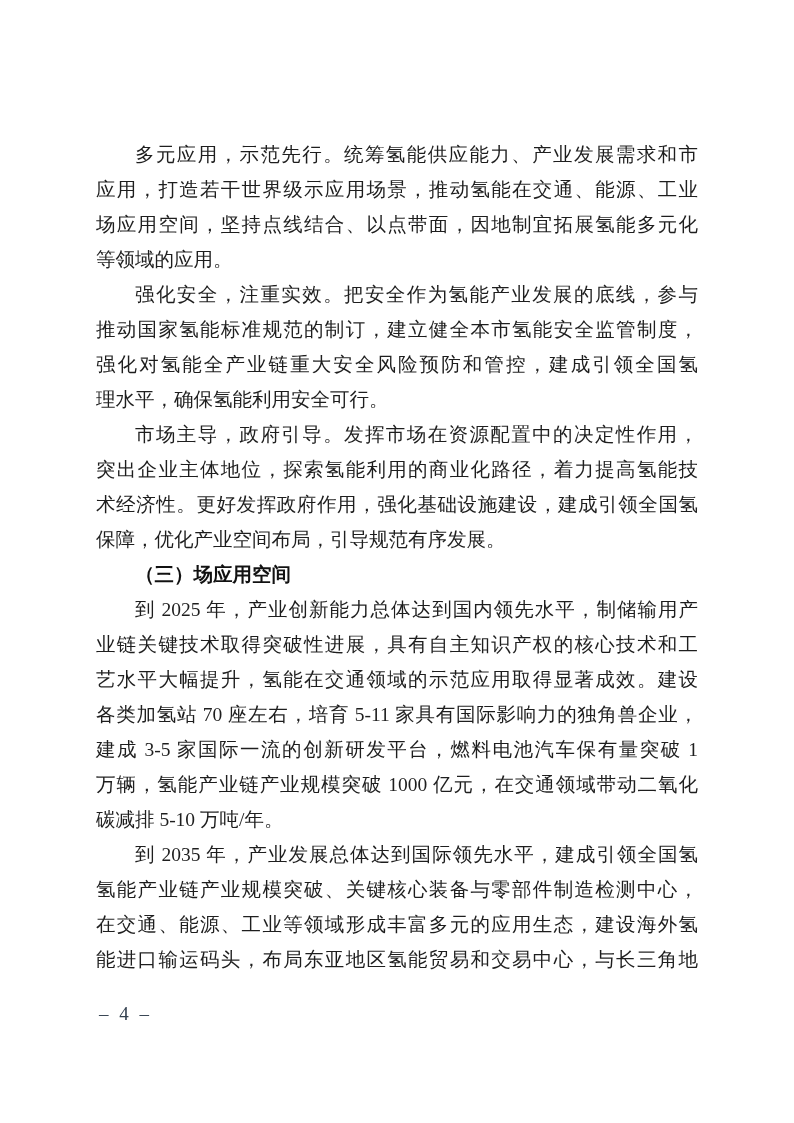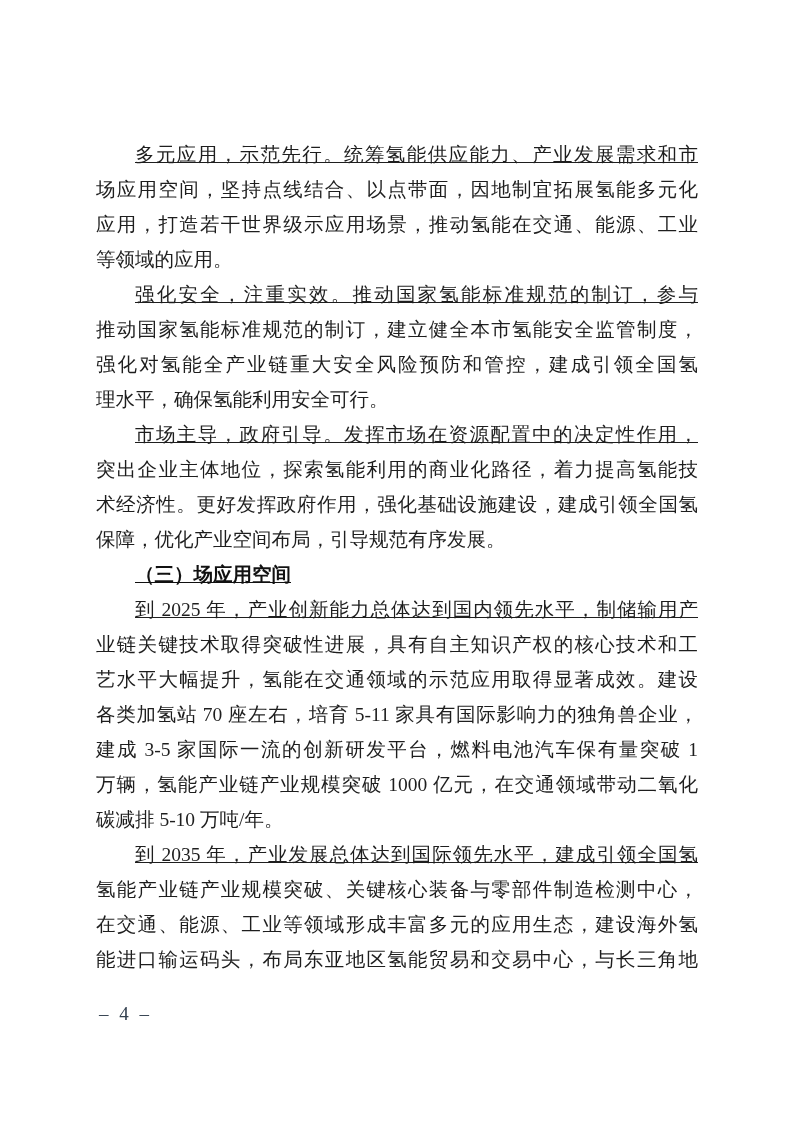--- a/index.html
+++ b/index.html
@@ -24,21 +24,21 @@
     font-size: 19.5px;
     white-space: nowrap;
     text-align: justify;
     color: #1e1e1e;
   }
   .line.fill {
     white-space: normal;
     text-align: justify;
     text-align-last: justify;
   }
-  .line.indent { text-indent: 2em; text-decoration: underline; }
+  .line.indent { text-indent: 2em; }
   .line.heading {
     font-weight: bold;
     color: #111111;
   }
   .page-number {
     position: absolute;
     left: 99px;
     top: 999px;
     height: 30px;
     line-height: 30px;
@@ -47,24 +47,24 @@
     color: #33404f;
     font-family: "Liberation Serif", "DejaVu Serif", serif;
   }
 </style>
 </head>
 <body>
 
 <div class="page">
   <div class="text-block" id="text-block">
       <div class="line indent fill">多元应用，示范先行。统筹氢能供应能力、产业发展需求和市</div>
+      <div class="line fill">应用，打造若干世界级示应用场景，推动氢能在交通、能源、工业</div>
       <div class="line fill">场应用空间，坚持点线结合、以点带面，因地制宜拓展氢能多元化</div>
-      <div class="line fill">应用，打造若干世界级示应用场景，推动氢能在交通、能源、工业</div>
       <div class="line">等领域的应用。</div>
-      <div class="line indent fill">强化安全，注重实效。推动国家氢能标准规范的制订，参与</div>
+      <div class="line indent fill">强化安全，注重实效。把安全作为氢能产业发展的底线，参与</div>
       <div class="line fill">推动国家氢能标准规范的制订，建立健全本市氢能安全监管制度，</div>
       <div class="line fill">强化对氢能全产业链重大安全风险预防和管控，建成引领全国氢</div>
       <div class="line">理水平，确保氢能利用安全可行。</div>
       <div class="line indent fill">市场主导，政府引导。发挥市场在资源配置中的决定性作用，</div>
       <div class="line fill">突出企业主体地位，探索氢能利用的商业化路径，着力提高氢能技</div>
       <div class="line fill">术经济性。更好发挥政府作用，强化基础设施建设，建成引领全国氢</div>
       <div class="line">保障，优化产业空间布局，引导规范有序发展。</div>
       <div class="line indent heading">（三）场应用空间</div>
       <div class="line indent fill">到 2025 年，产业创新能力总体达到国内领先水平，制储输用产</div>
       <div class="line fill">业链关键技术取得突破性进展，具有自主知识产权的核心技术和工</div>

